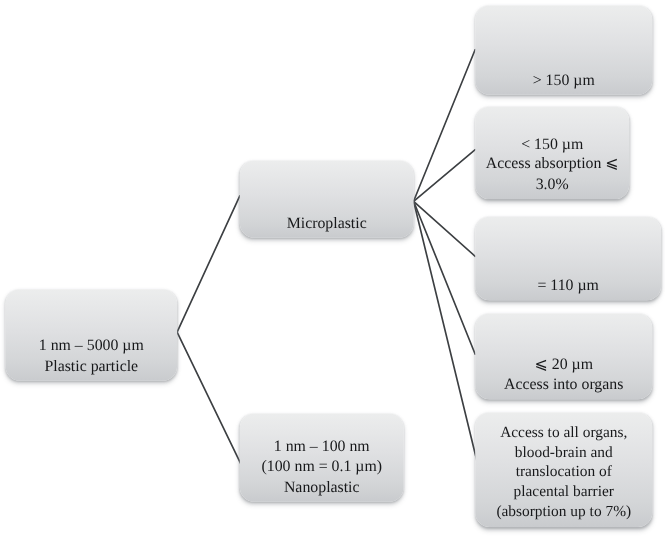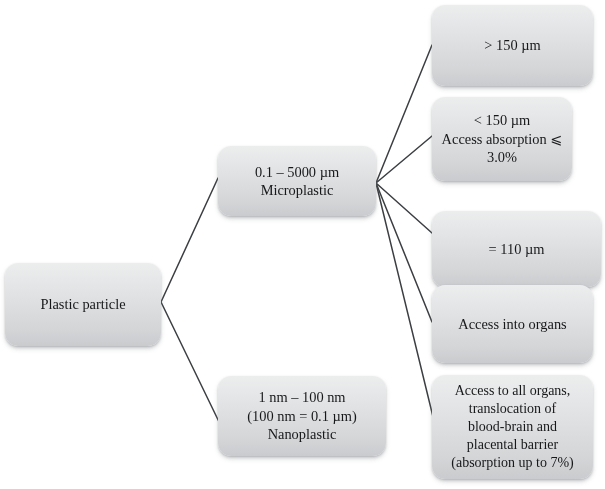--- a/index.html
+++ b/index.html
@@ -29,43 +29,43 @@
     border-radius: 13px;
     background: linear-gradient(to bottom,
                 #eceded 0%,
                 #e7e8e9 18%,
                 #dfe0e2 45%,
                 #d3d5d7 80%,
                 #c9cbce 100%);
     box-shadow: 0 3px 5px -1px rgba(120,124,128,0.45),
                 0 1px 2px rgba(140,144,148,0.35);
     display: flex;
-    align-items: center;
+    align-items: flex-end;
     justify-content: center;
     text-align: center;
     color: #17181a;
     line-height: 1.28;
     font-size: 14.4px;
     padding: 4px 8px;
   }
   .node .lines {
     width: 100%;
   }
   .node .ln {
     display: block;
     white-space: nowrap;
   }
 
   
   #node-root      { left: 5px;   top: 263px; width: 156px; height: 83px; }
   #node-micro     { left: 218px; top: 146px; width: 158px; height: 70px; }
-  #node-nano      { left: 218px; top: 376px; width: 168px; height: 80px; }
+  #node-nano      { left: 218px; top: 376px; width: 149px; height: 80px; }
   #node-out-1     { left: 432px; top: 5px;   width: 161px; height: 81px; }
   #node-out-2     { left: 432px; top: 97px;  width: 140px; height: 84px; }
-  #node-out-3     { left: 432px; top: 197px; width: 169px; height: 76px; margin-top: 14px; }
+  #node-out-3     { left: 432px; top: 197px; width: 169px; height: 76px; }
   #node-out-4     { left: 432px; top: 285px; width: 161px; height: 78px; }
   #node-out-5     { left: 432px; top: 375px; width: 161px; height: 104px; }
   #node-out-5 .lines { font-size: 14px; }
 </style>
 </head>
 <body>
 
 <div id="canvas">
 
   <svg id="edges" viewBox="0 0 605 489" width="605" height="489" aria-hidden="true">
@@ -73,27 +73,27 @@
       <line x1="161" y1="302" x2="222" y2="428" stroke="#3c3f42" stroke-width="1.5" stroke-linecap="round"></line>
       <line x1="376" y1="183" x2="432" y2="45" stroke="#3c3f42" stroke-width="1.5" stroke-linecap="round"></line>
       <line x1="376" y1="183" x2="432" y2="136" stroke="#3c3f42" stroke-width="1.5" stroke-linecap="round"></line>
       <line x1="376" y1="183" x2="432" y2="233" stroke="#3c3f42" stroke-width="1.5" stroke-linecap="round"></line>
       <line x1="376" y1="183" x2="432" y2="322" stroke="#3c3f42" stroke-width="1.5" stroke-linecap="round"></line>
       <line x1="376" y1="183" x2="435" y2="425" stroke="#3c3f42" stroke-width="1.5" stroke-linecap="round"></line>
     </svg>
 
   <div class="node" id="node-root">
     <div class="lines">
+        <span class="ln">1 nm – 5000 µm</span>
         <span class="ln">Plastic particle</span>
       </div>
   </div>
 
   <div class="node" id="node-micro">
     <div class="lines">
-        <span class="ln">0.1 – 5000 µm</span>
         <span class="ln">Microplastic</span>
       </div>
   </div>
 
   <div class="node" id="node-nano">
     <div class="lines">
         <span class="ln">1 nm – 100 nm</span>
         <span class="ln">(100 nm = 0.1 µm)</span>
         <span class="ln">Nanoplastic</span>
       </div>
@@ -114,27 +114,28 @@
   </div>
 
   <div class="node" id="node-out-3">
     <div class="lines">
         <span class="ln">= 110 µm</span>
       </div>
   </div>
 
   <div class="node" id="node-out-4">
     <div class="lines">
+        <span class="ln">⩽ 20 µm</span>
         <span class="ln">Access into organs</span>
       </div>
   </div>
 
   <div class="node" id="node-out-5">
     <div class="lines">
         <span class="ln">Access to all organs,</span>
+        <span class="ln">blood-brain and</span>
         <span class="ln">translocation of</span>
-        <span class="ln">blood-brain and</span>
         <span class="ln">placental barrier</span>
         <span class="ln">(absorption up to 7%)</span>
       </div>
   </div>
 
 </div>
 
 </body></html>

